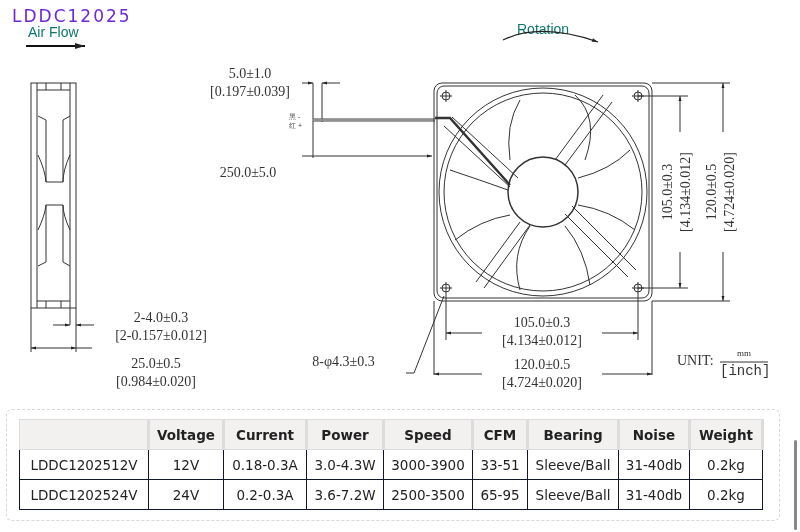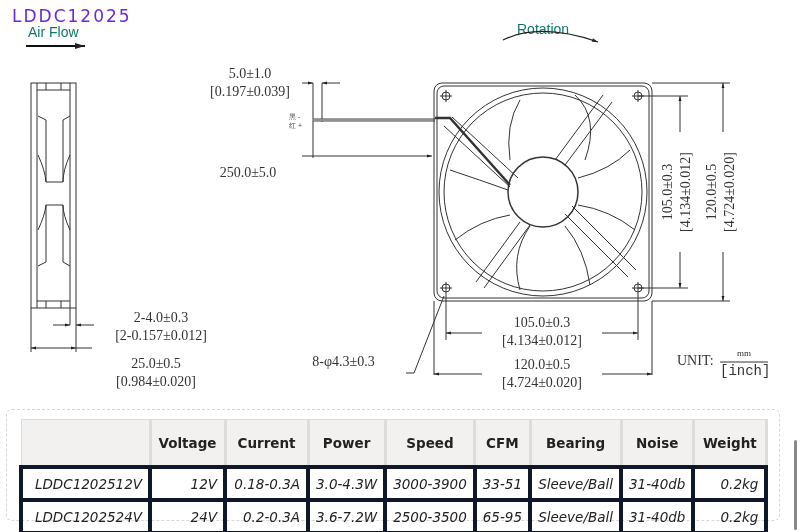--- a/index.html
+++ b/index.html
@@ -4,22 +4,22 @@
 <style>
   html, body { margin:0; padding:0; background:#ffffff; }
   body { width:800px; height:532px; position:relative; overflow:hidden; font-family:"Liberation Sans", sans-serif; }
   .abs { position:absolute; }
   .title { left:12px; top:6px; font-size:17px; letter-spacing:2px; color:#6d28d9; font-family:"DejaVu Sans", sans-serif; }
   .label-sans { font-family:"Liberation Sans", sans-serif; font-size:14px; color:#0f766e; }
   .dim { font-family:"Liberation Serif", serif; font-size:14px; color:#333; line-height:18px; text-align:center; white-space:nowrap; }
   svg.drawing { position:absolute; left:0; top:0; }
   .tbl-wrap { position:absolute; left:6px; top:409px; width:772px; height:110px; border:1px dashed #d8d8d8; border-radius:6px; }
   table.spec { position:absolute; left:19px; top:419px; border-collapse:collapse; font-family:"DejaVu Sans", sans-serif; font-size:13.5px; color:#222; }
-  table.spec th { background:#f3f1f0; font-weight:bold; height:29px; border:1px solid #dcdcdc; border-right:3px solid #dcdcdc; padding:8px 6px; }
-  table.spec td { height:29px; border:4px solid #0f172a; padding:0 6px; text-align:right; white-space:nowrap;font-style:italic; }
+  table.spec th { background:#f3f1f0; font-weight:bold; height:29px; border:1px solid #dcdcdc; border-right:3px solid #dcdcdc; padding:0 6px; }
+  table.spec td { height:29px; border:1px solid #0f172a; padding:0 6px; text-align:center; white-space:nowrap; }
   .scrollbar { position:absolute; left:794px; top:440px; width:3px; height:90px; background:#888; border-radius:2px; }
 </style>
 </head>
 <body>
 
 <div class="abs title">LDDC12025</div>
 <div class="abs label-sans" style="left:28px;top:24px;">Air Flow</div>
 <div class="abs label-sans" style="left:517px;top:21px;">Rotation</div>
 
 <svg class="drawing" width="800" height="400" viewBox="0 0 800 400">

